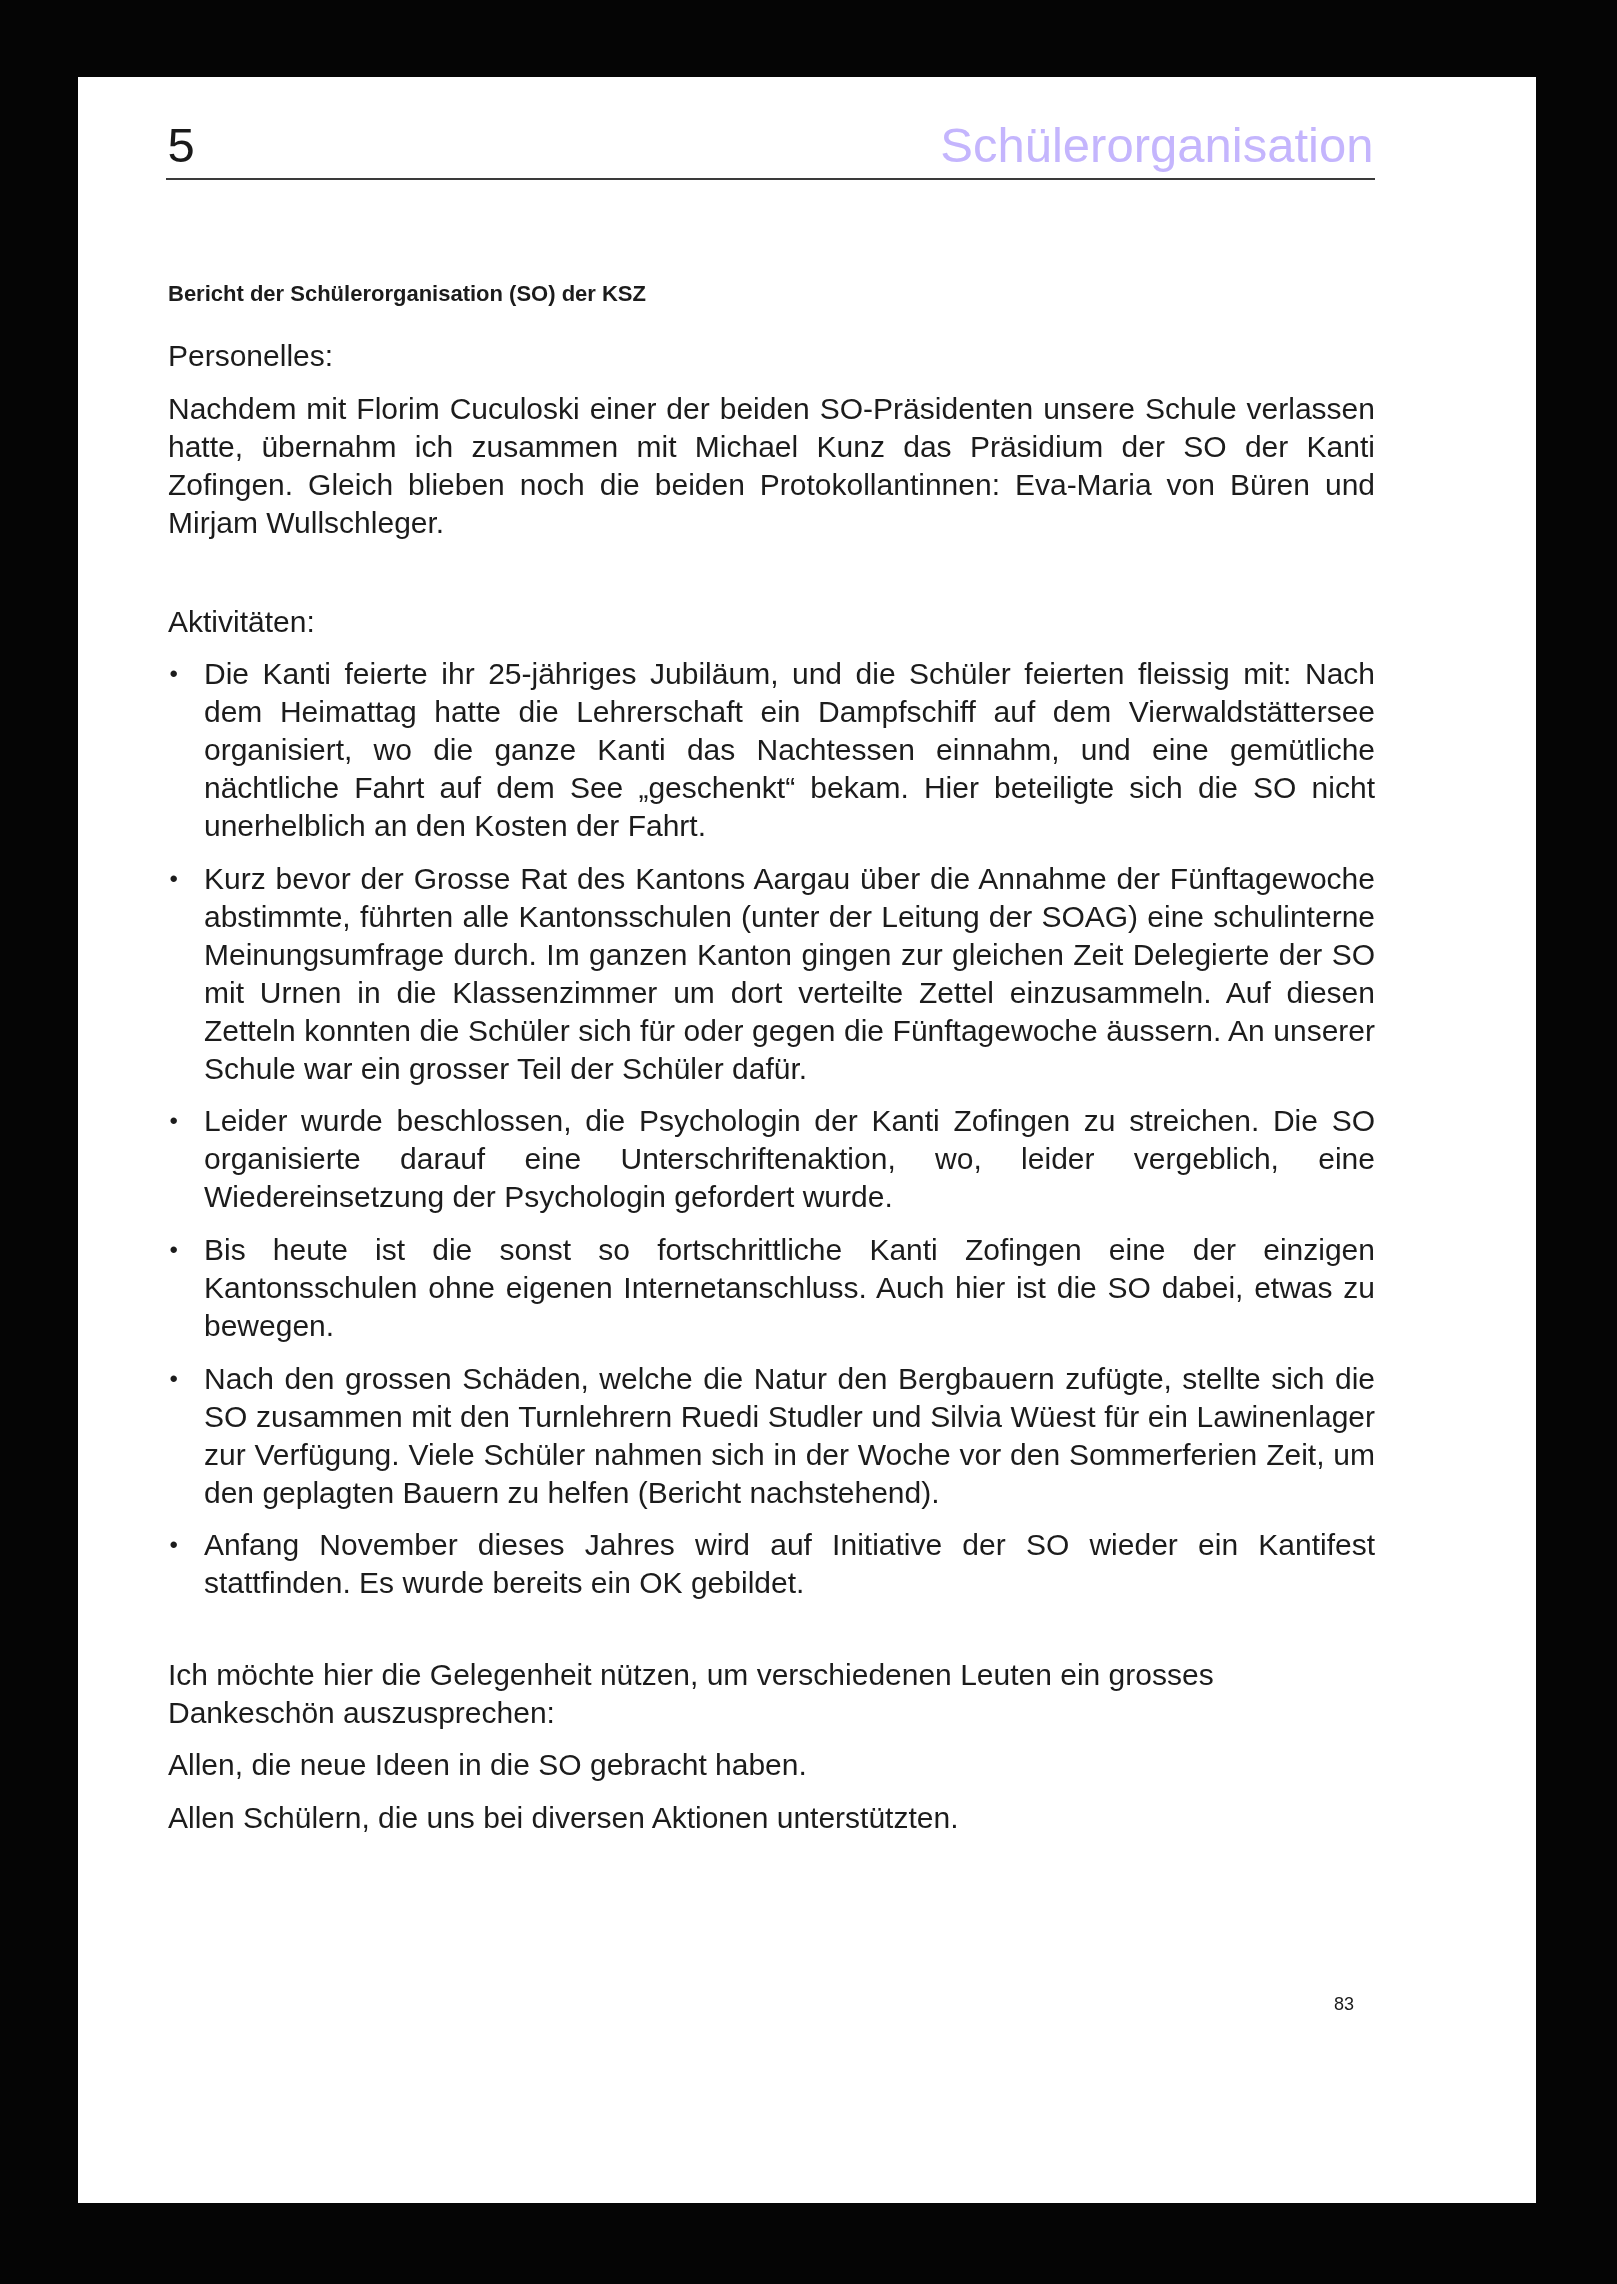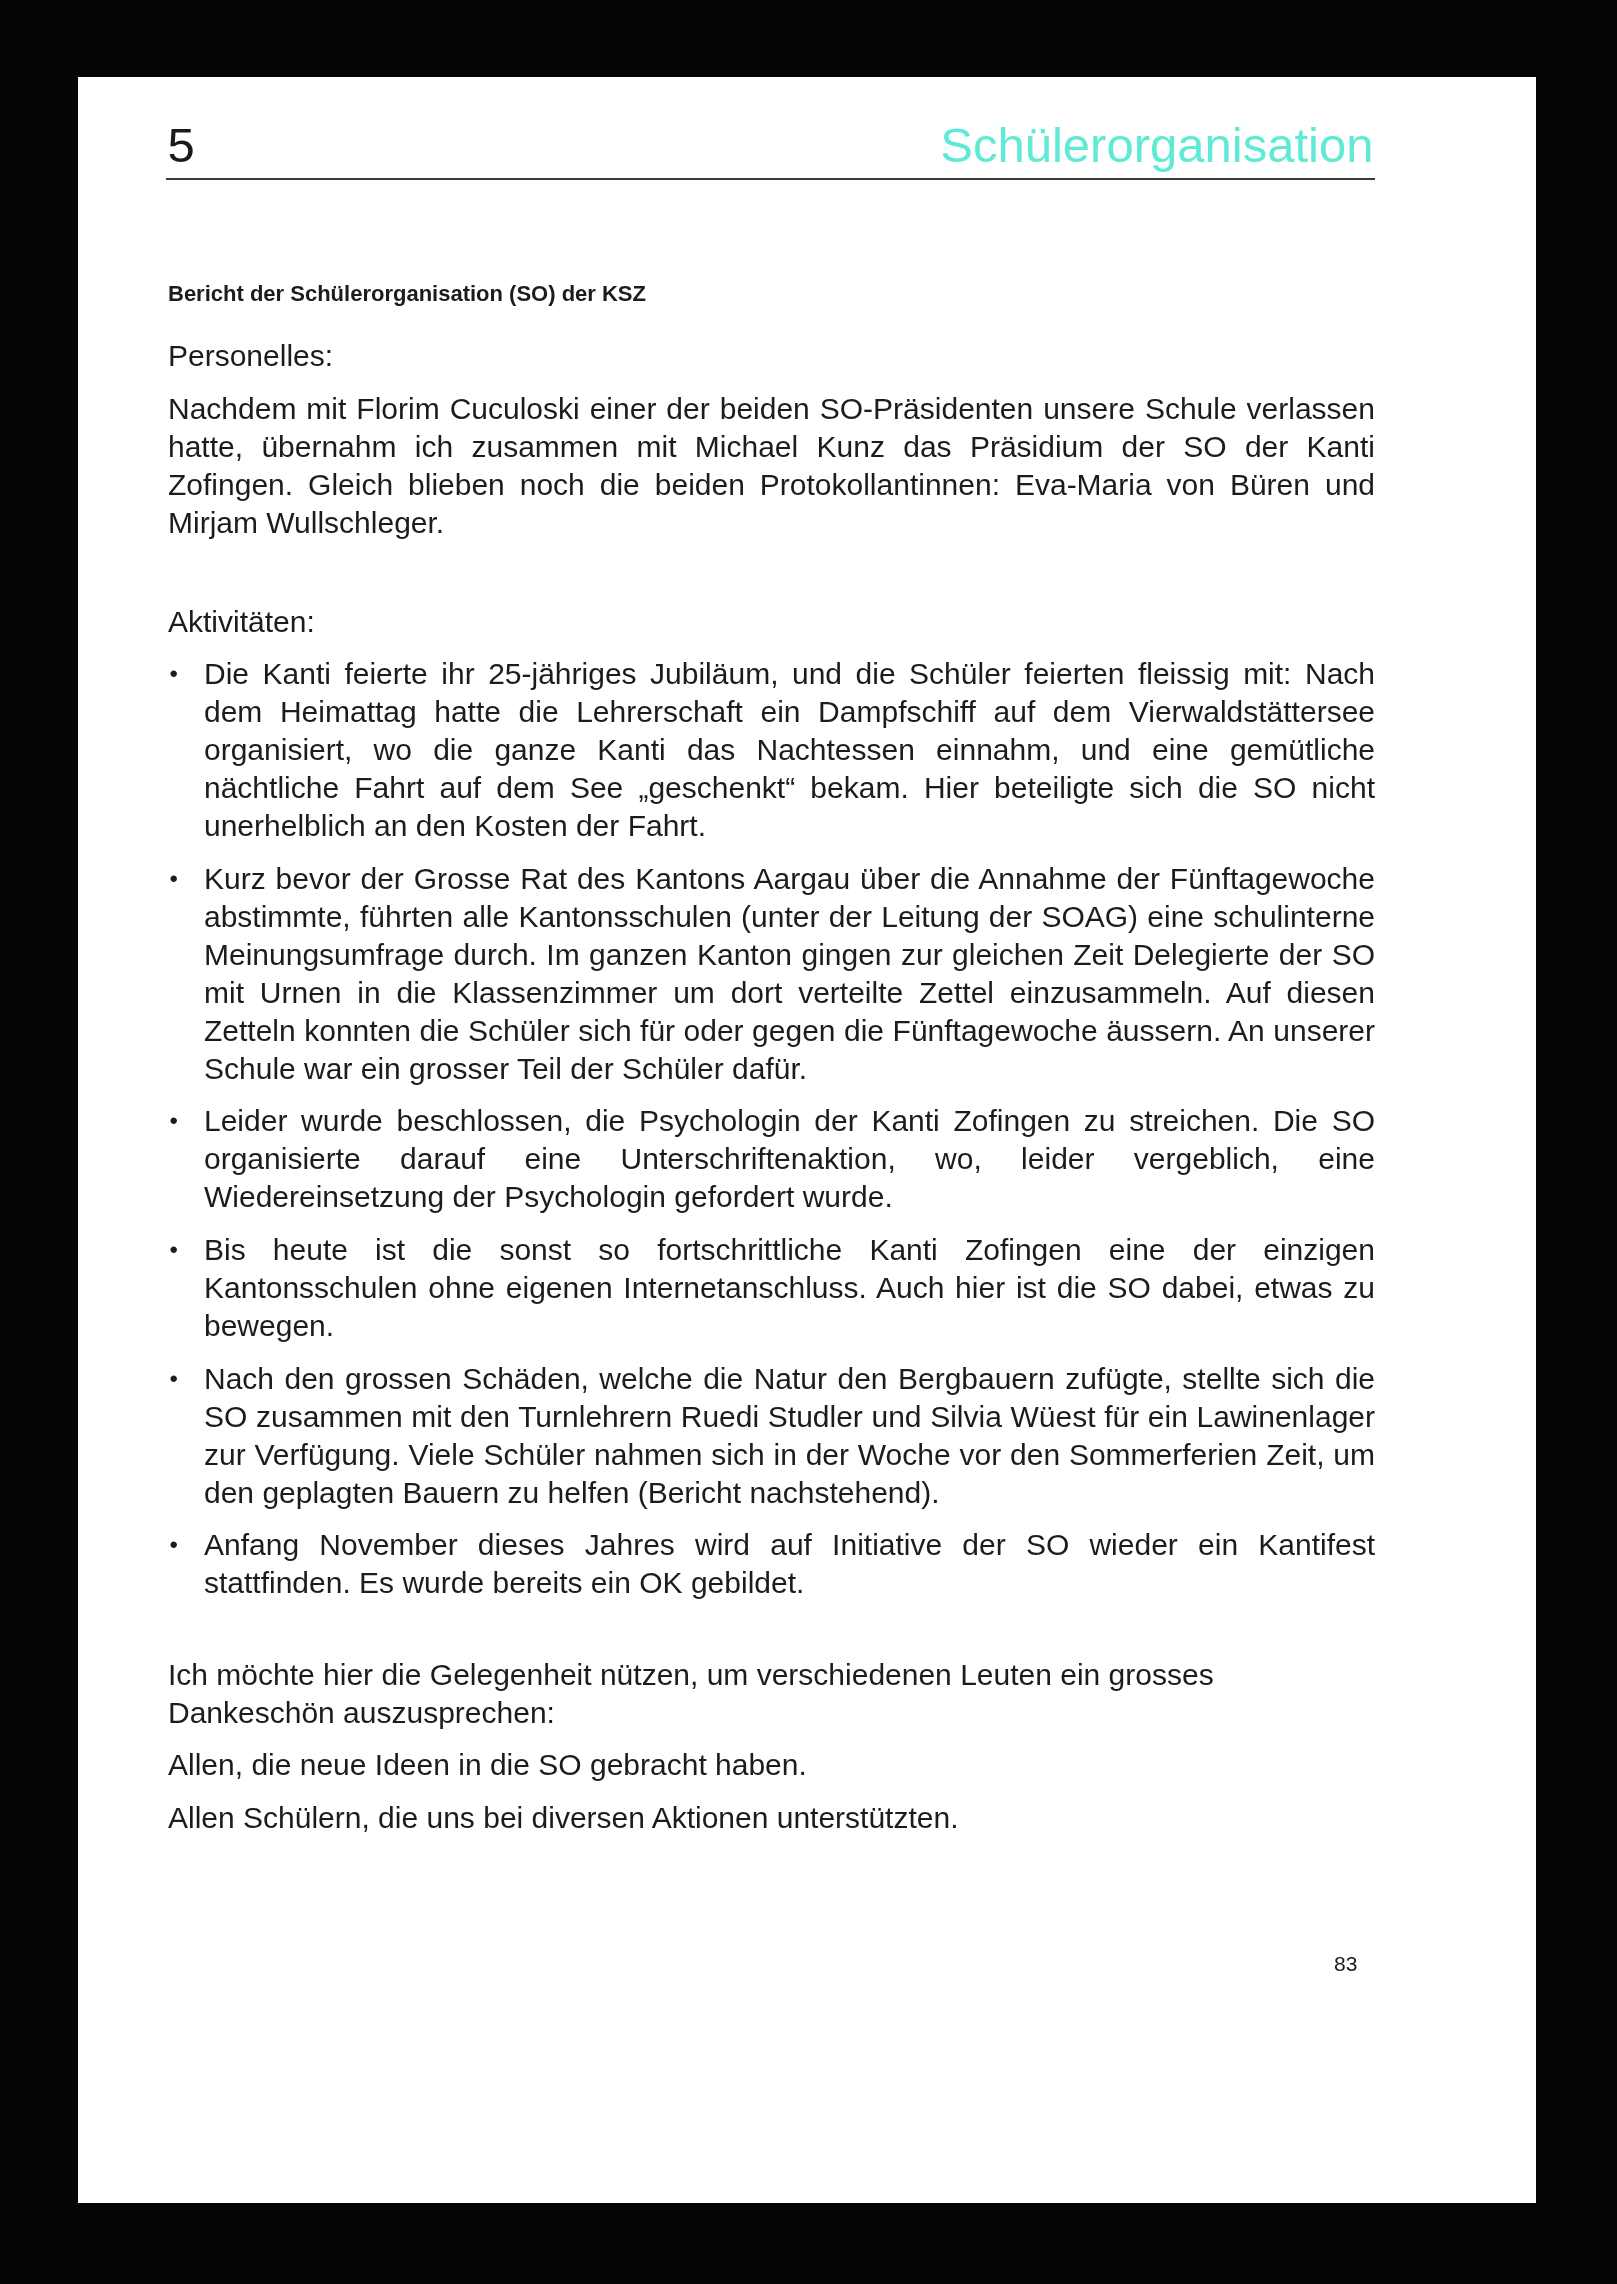--- a/index.html
+++ b/index.html
@@ -22,21 +22,21 @@
     left: 166px; top: 113px;
     width: 1209px; height: 65px;
     border-bottom: 2.4px solid #3a3a3a;
   }
   .chapter-number {
     position: absolute; left: 1.6px; top: 0px;
     font-size: 49px; line-height: 65px; color: #1a1a1a;
   }
   .chapter-title {
     position: absolute; right: 1.6px; top: 0px;
-    font-size: 49px; line-height: 65px; color: #5eead4;
+    font-size: 49px; line-height: 65px; color: #c4b5fd;
   }
   .content {
     position: absolute;
     left: 168px; top: 275px;
     width: 1207px;
     font-size: 30px;
     line-height: 38px;
   }
   .report-title {
     font-weight: bold;
@@ -54,22 +54,22 @@
     text-align: justify;
     margin-bottom: 14.6px;
   }
   ul.bullets li .bullet {
     position: absolute; left: 1.6px; top: 0;
     font-size: 24px;
   }
   .thanks p { margin: 0 0 14.6px 0; }
   .page-number {
     position: absolute;
-    left: 1334px; top: 1952px;
-    font-size: 21px; color: #1a1a1a;
+    left: 1334px; top: 1994px;
+    font-size: 18px; color: #1a1a1a;
   }
 </style>
 </head>
 <body>
 
 <div class="page"></div>
 
 <div class="chapter-header">
   <span class="chapter-number">5</span>
   <span class="chapter-title">Schülerorganisation</span>

